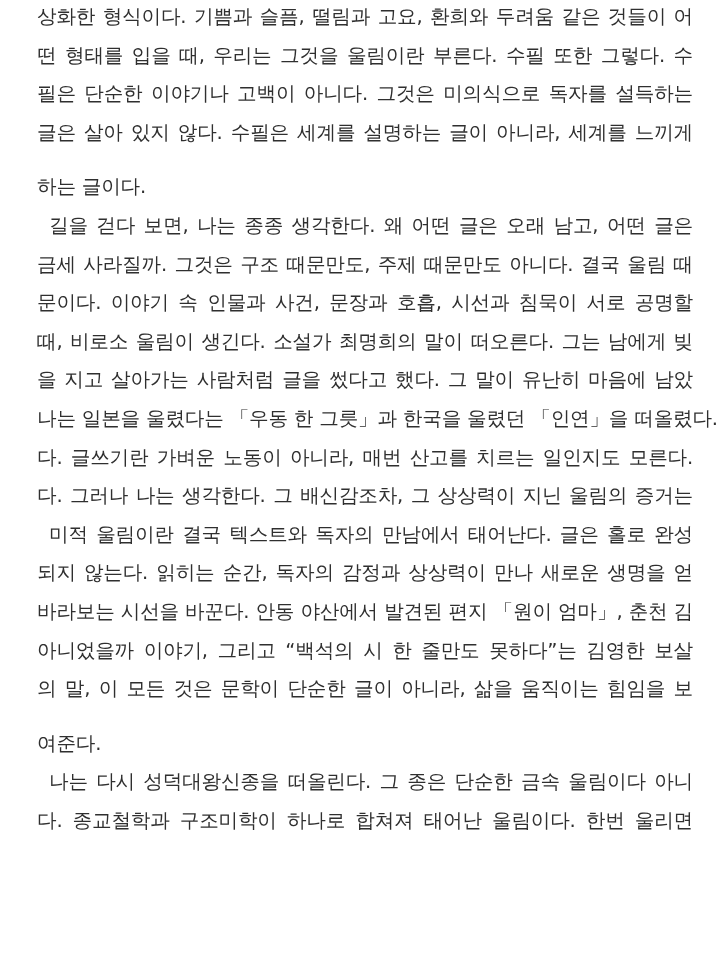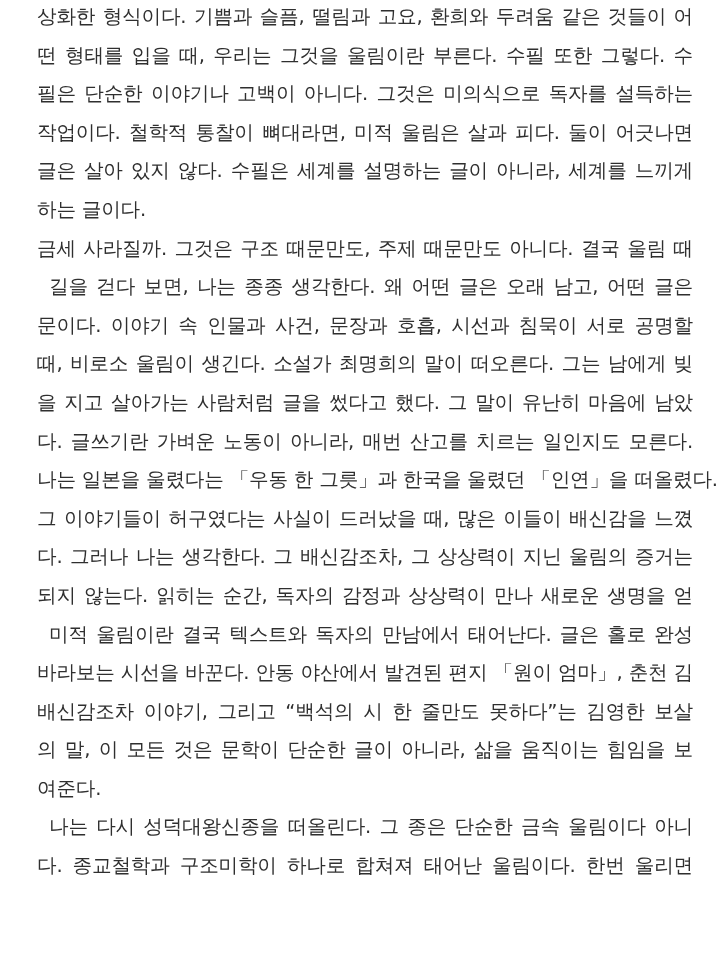--- a/index.html
+++ b/index.html
@@ -26,53 +26,52 @@
     }
     .line {
       display: block;
       white-space: nowrap;
       text-align: justify;
       text-align-last: justify;
       height: 38.6px;
     }
     .line.last {
       text-align-last: left;
+      margin-top: 16px;
     }
     .line.indent {
       padding-left: 12px;
     }
   </style>
 </head>
 <body>
 
 <div class="page">
   <div>
     <span class="line">상화한 형식이다. 기쁨과 슬픔, 떨림과 고요, 환희와 두려움 같은 것들이 어</span>
     <span class="line">떤 형태를 입을 때, 우리는 그것을 울림이란 부른다. 수필 또한 그렇다. 수</span>
     <span class="line">필은 단순한 이야기나 고백이 아니다. 그것은 미의식으로 독자를 설득하는</span>
-    <span class="line">작업이다. 철학적 통찰이 뼈대라면, 미적 울림은 살과 피다. 둘이 어긋나면</span>
     <span class="line">글은 살아 있지 않다. 수필은 세계를 설명하는 글이 아니라, 세계를 느끼게</span>
     <span class="line last">하는 글이다.</span>
   </div>
   <div>
+    <span class="line indent">길을 걷다 보면, 나는 종종 생각한다. 왜 어떤 글은 오래 남고, 어떤 글은</span>
     <span class="line">금세 사라질까. 그것은 구조 때문만도, 주제 때문만도 아니다. 결국 울림 때</span>
-    <span class="line indent">길을 걷다 보면, 나는 종종 생각한다. 왜 어떤 글은 오래 남고, 어떤 글은</span>
     <span class="line">문이다. 이야기 속 인물과 사건, 문장과 호흡, 시선과 침묵이 서로 공명할</span>
     <span class="line">때, 비로소 울림이 생긴다. 소설가 최명희의 말이 떠오른다. 그는 남에게 빚</span>
     <span class="line">을 지고 살아가는 사람처럼 글을 썼다고 했다. 그 말이 유난히 마음에 남았</span>
+    <span class="line">나는 일본을 울렸다는 「우동 한 그릇」과 한국을 울렸던 「인연」을 떠올렸다.</span>
     <span class="line">다. 글쓰기란 가벼운 노동이 아니라, 매번 산고를 치르는 일인지도 모른다.</span>
-    <span class="line">나는 일본을 울렸다는 「우동 한 그릇」과 한국을 울렸던 「인연」을 떠올렸다.</span>
-    <span class="line">그 이야기들이 허구였다는 사실이 드러났을 때, 많은 이들이 배신감을 느꼈</span>
     <span class="line">다. 그러나 나는 생각한다. 그 배신감조차, 그 상상력이 지닌 울림의 증거는</span>
   </div>
   <div>
+    <span class="line indent">미적 울림이란 결국 텍스트와 독자의 만남에서 태어난다. 글은 홀로 완성</span>
     <span class="line">되지 않는다. 읽히는 순간, 독자의 감정과 상상력이 만나 새로운 생명을 얻</span>
-    <span class="line indent">미적 울림이란 결국 텍스트와 독자의 만남에서 태어난다. 글은 홀로 완성</span>
     <span class="line">바라보는 시선을 바꾼다. 안동 야산에서 발견된 편지 「원이 엄마」, 춘천 김</span>
-    <span class="line">배신감조차 이야기, 그리고 “백석의 시 한 줄만도 못하다”는 김영한 보살</span>
+    <span class="line">아니었을까 이야기, 그리고 “백석의 시 한 줄만도 못하다”는 김영한 보살</span>
     <span class="line">의 말, 이 모든 것은 문학이 단순한 글이 아니라, 삶을 움직이는 힘임을 보</span>
     <span class="line last">여준다.</span>
   </div>
   <div>
     <span class="line indent">나는 다시 성덕대왕신종을 떠올린다. 그 종은 단순한 금속 울림이다 아니</span>
     <span class="line">다. 종교철학과 구조미학이 하나로 합쳐져 태어난 울림이다. 한번 울리면</span>
   </div>
 </div>
 
 </body></html>

